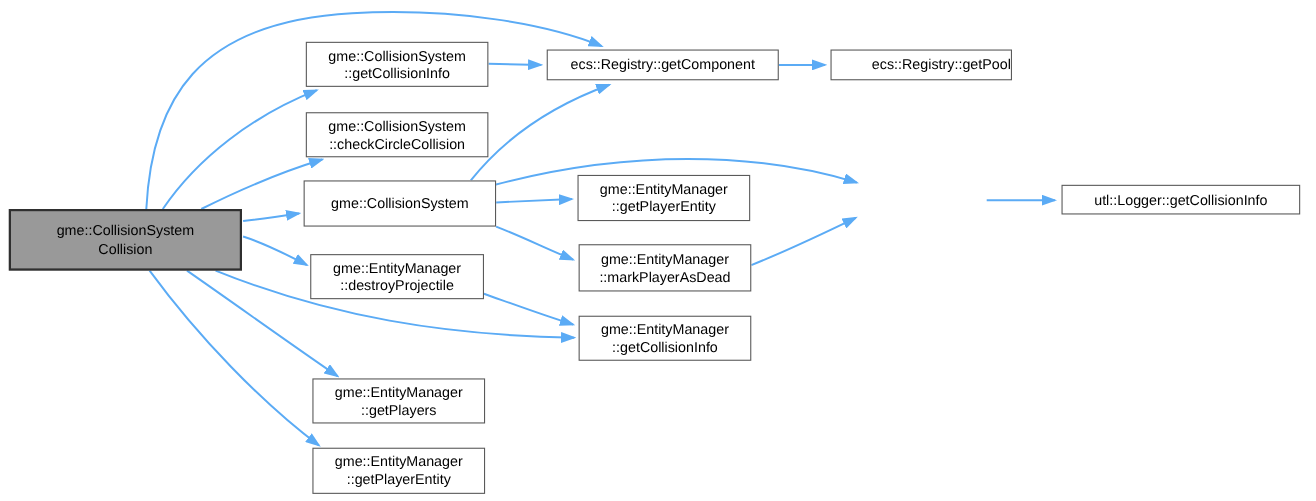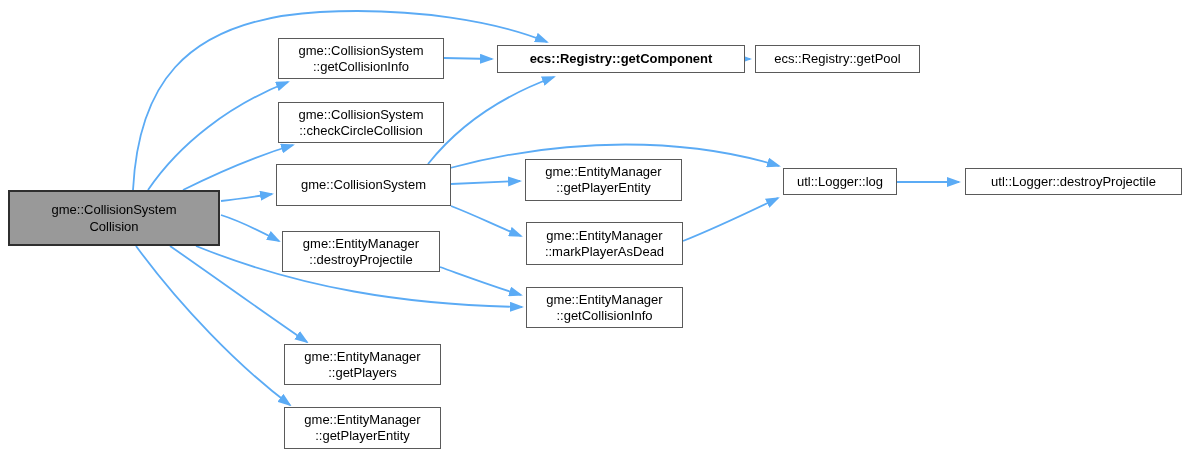--- a/index.html
+++ b/index.html
@@ -104,44 +104,41 @@
   <div class="node" style="left:284px; top:344px; width:157px; height:41px;">
     <span>gme::EntityManager</span>
     <span>::getPlayers</span>
   </div>
 
   <div class="node" style="left:284px; top:407px; width:157px; height:42px;">
     <span>gme::EntityManager</span>
     <span>::getPlayerEntity</span>
   </div>
 
-  <div class="node" style="left:497px; top:45px; width:248px; height:28px;font-weight:bold;">
+  <div class="node" style="left:497px; top:45px; width:211px; height:28px;">
     <span>ecs::Registry::getComponent</span>
   </div>
 
-  <div class="node" style="left:755px; top:45px; width:165px; height:28px;">
+  <div class="node" style="left:755px; top:45px; width:165px; height:28px;align-items:flex-end;">
     <span>ecs::Registry::getPool</span>
   </div>
 
   <div class="node" style="left:525px; top:159px; width:157px; height:42px;">
     <span>gme::EntityManager</span>
     <span>::getPlayerEntity</span>
   </div>
 
   <div class="node" style="left:526px; top:222px; width:157px; height:43px;">
     <span>gme::EntityManager</span>
     <span>::markPlayerAsDead</span>
   </div>
 
   <div class="node" style="left:526px; top:287px; width:157px; height:41px;">
     <span>gme::EntityManager</span>
     <span>::getCollisionInfo</span>
   </div>
 
-  <div class="node" style="left:783px; top:168px; width:114px; height:27px;">
-    <span>utl::Logger::log</span>
-  </div>
 
   <div class="node" style="left:965px; top:168px; width:217px; height:27px;">
-    <span>utl::Logger::destroyProjectile</span>
+    <span>utl::Logger::getCollisionInfo</span>
   </div>
 
 </div>
 
 </body></html>

